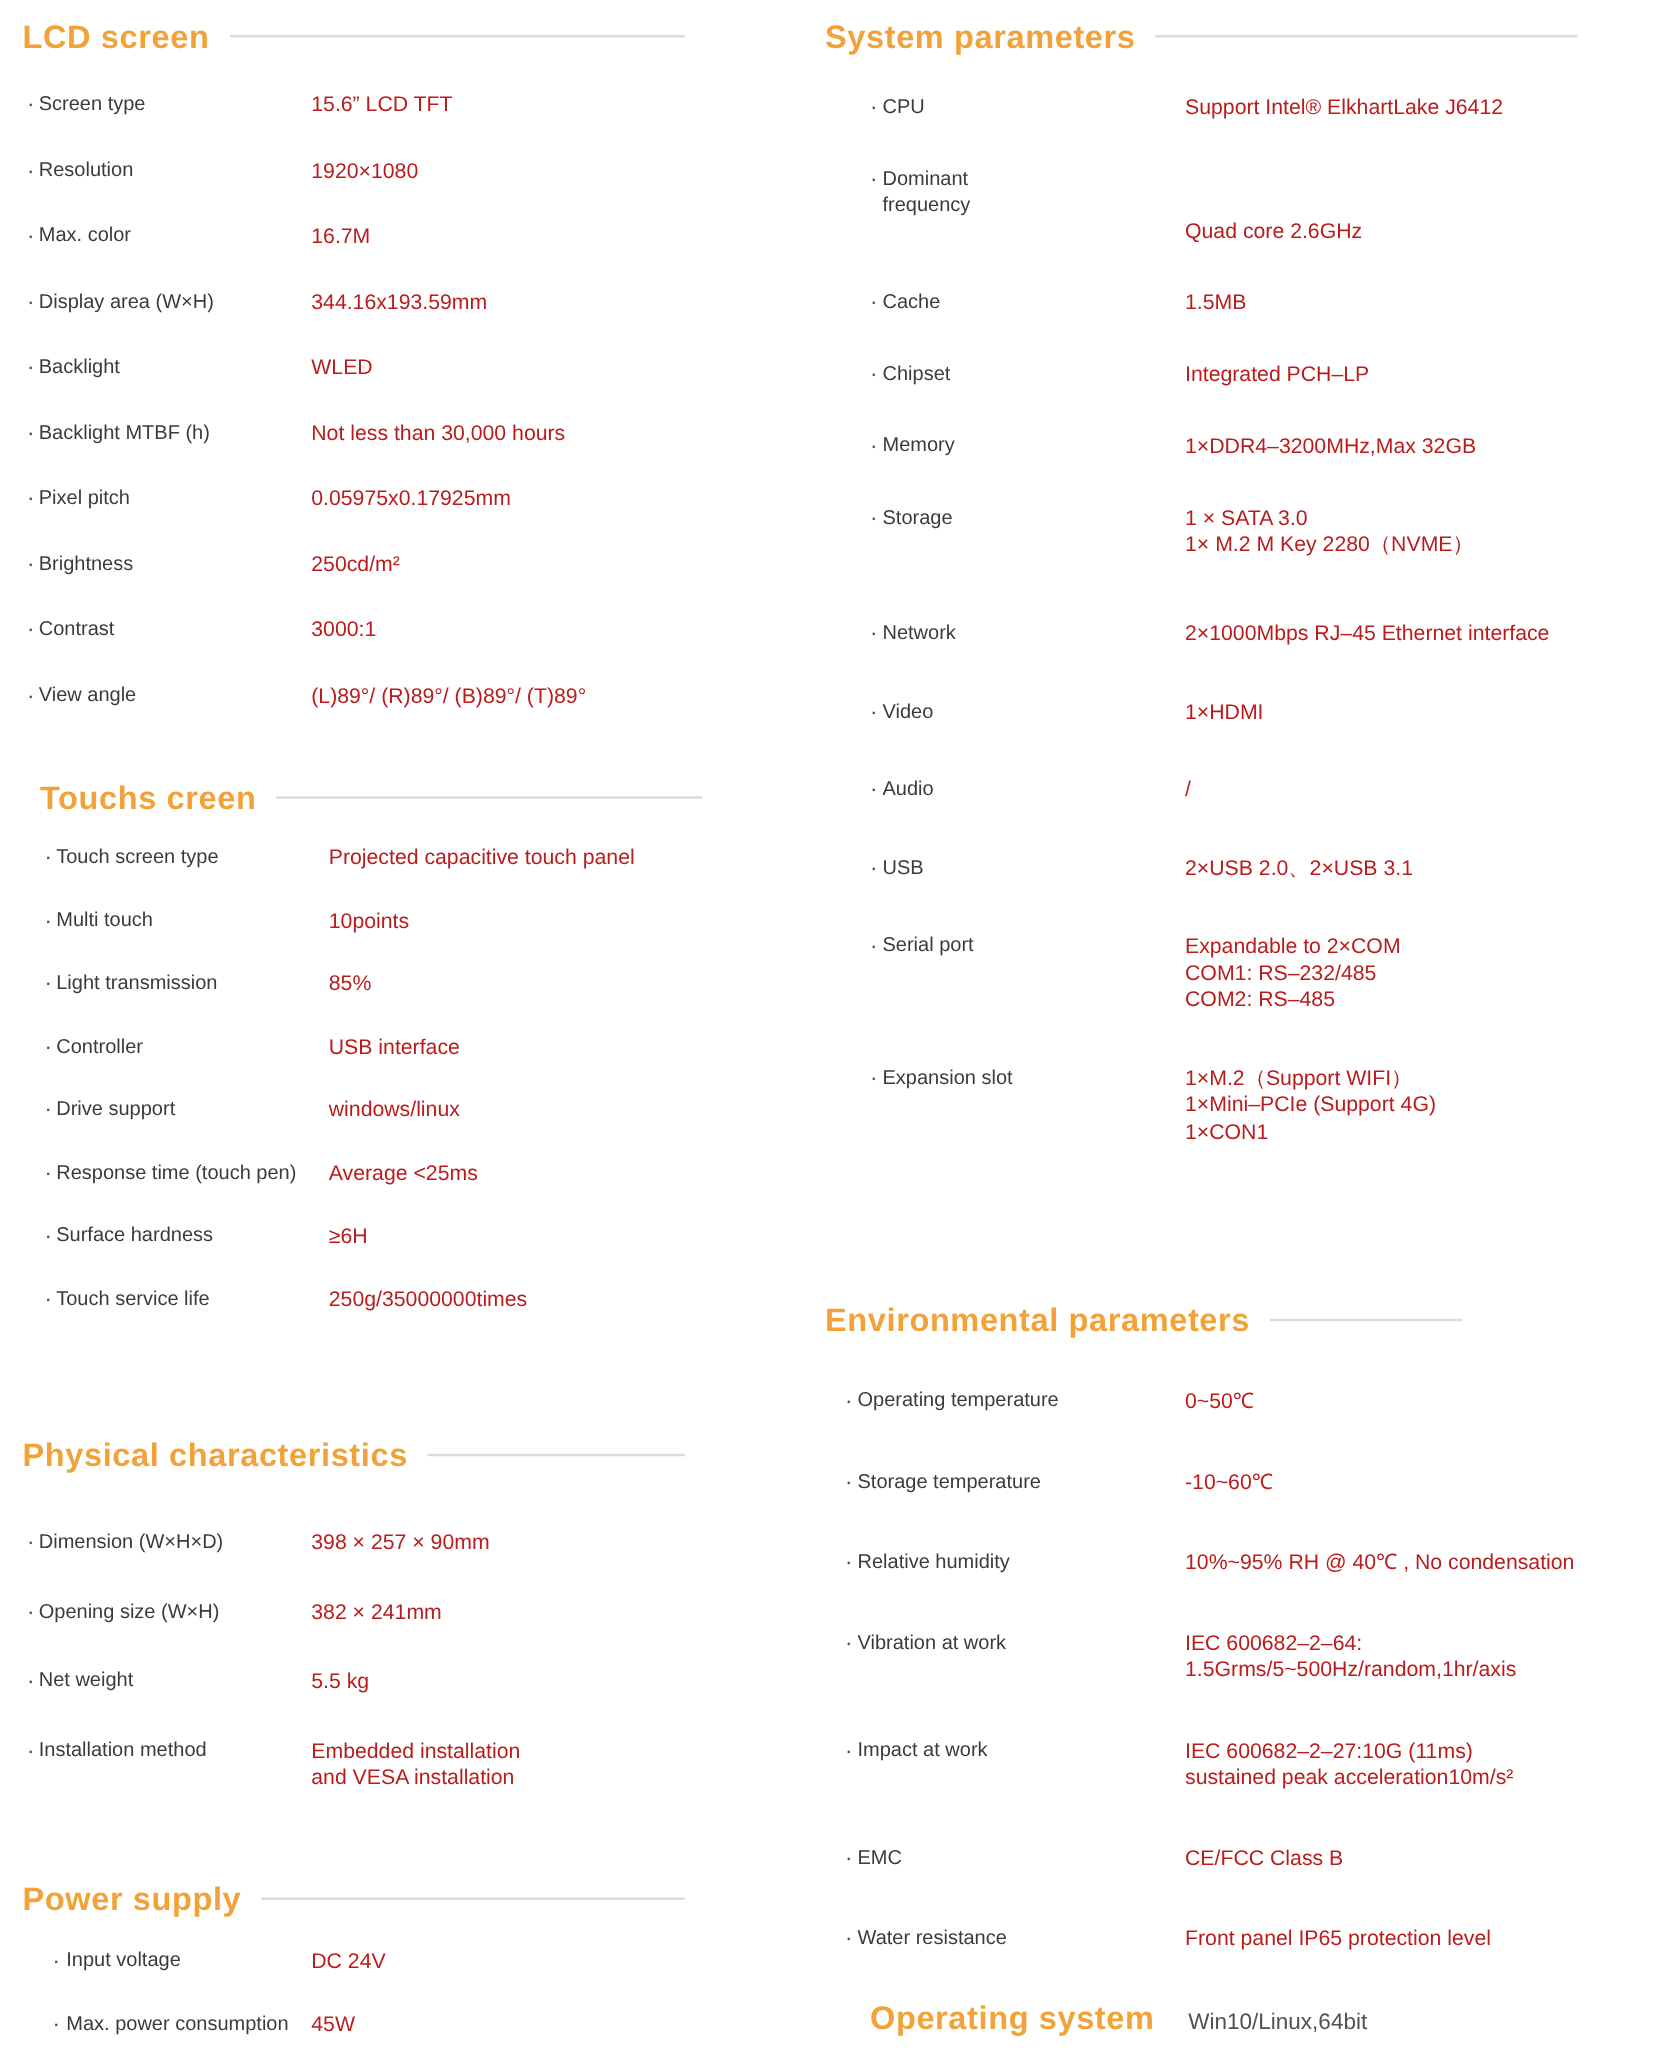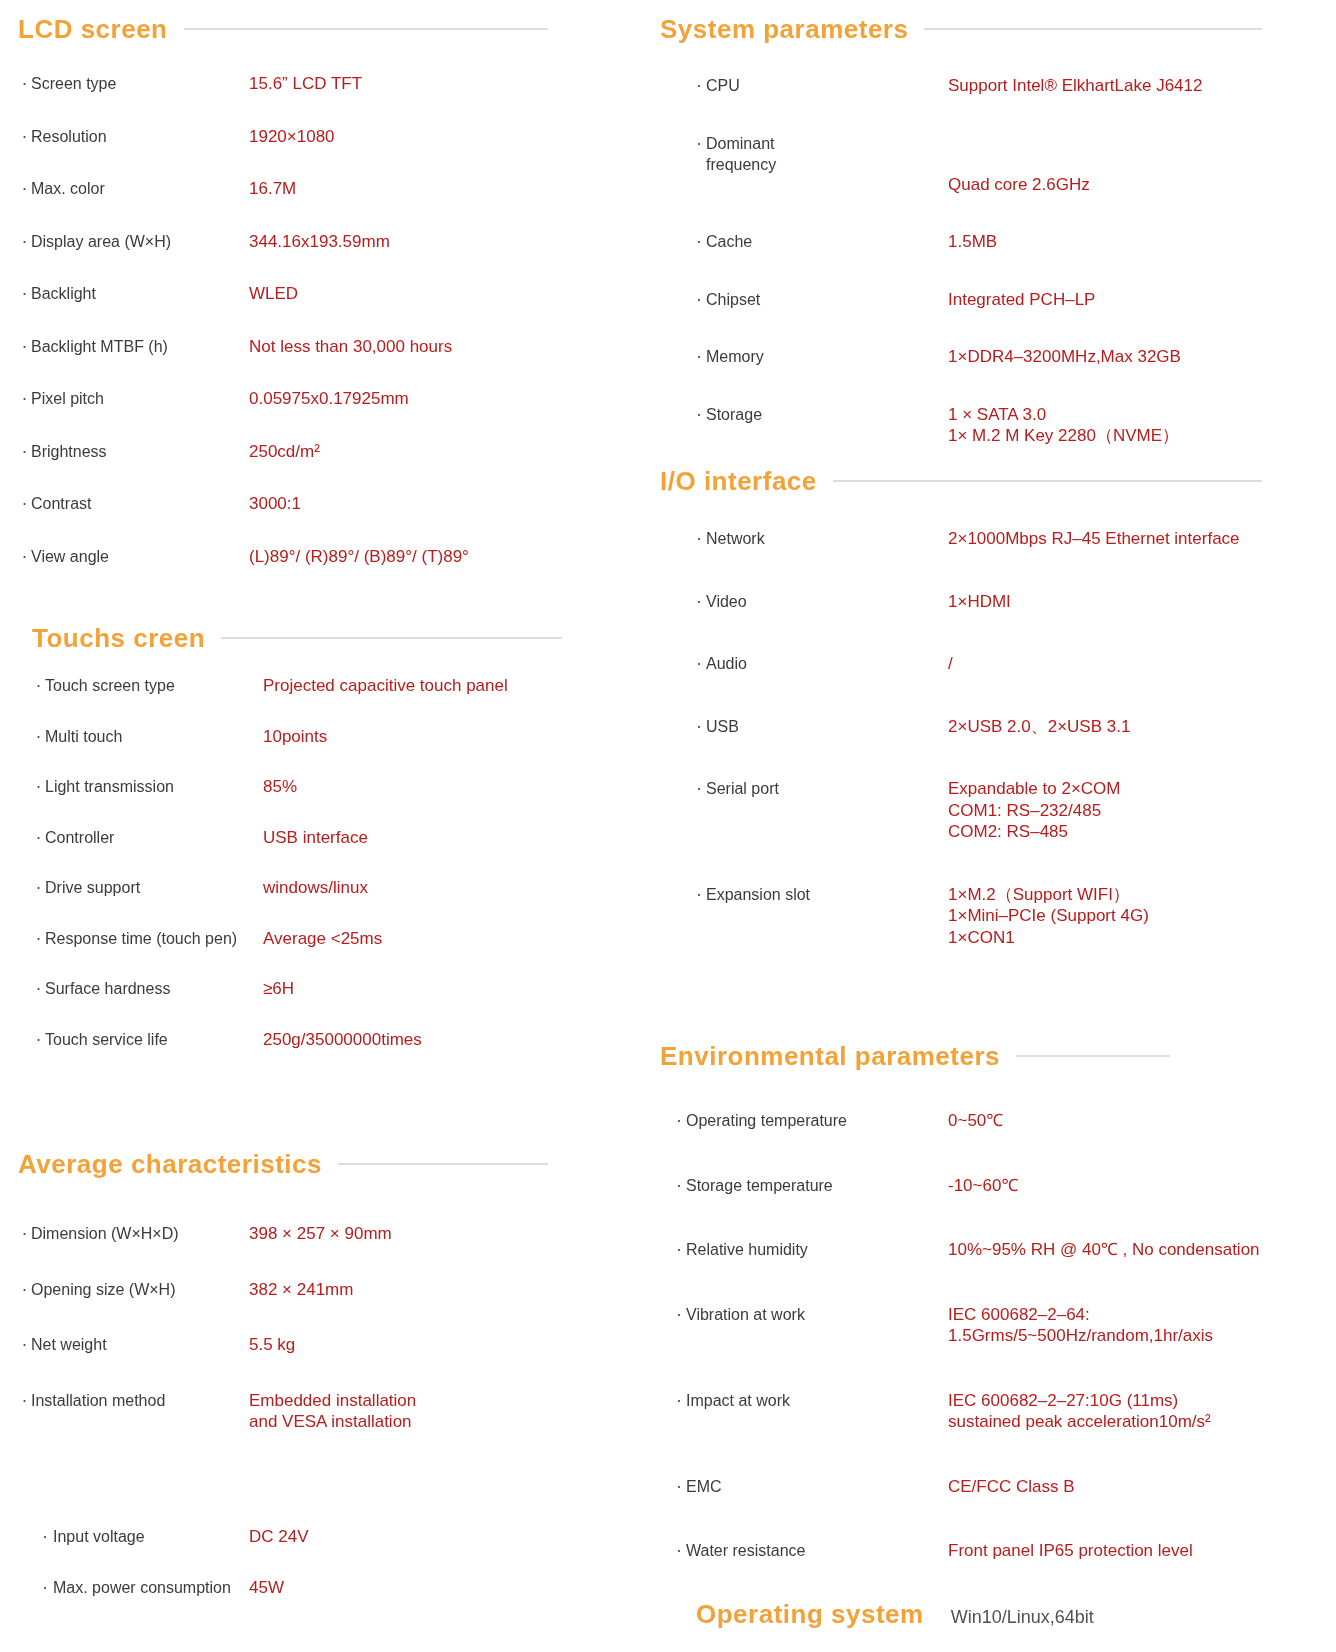--- a/index.html
+++ b/index.html
@@ -255,21 +255,21 @@
       <span class="bullet">·</span>
       <span class="label">Touch service life</span>
     </div>
     <div class="value">250g/35000000times</div>
   </div>
 </div>
   </section>
 
   <section class="spec-section" id="sec-physical">
     <div class="sec-header">
-      <h2 class="sec-title">Average characteristics</h2>
+      <h2 class="sec-title">Physical characteristics</h2>
       <div class="rule"></div>
     </div>
     <div class="rows">
   <div class="row">
     <div class="label-cell">
       <span class="bullet">·</span>
       <span class="label">Dimension (W×H×D)</span>
     </div>
     <div class="value">398 × 257 × 90mm</div>
   </div>
@@ -295,20 +295,24 @@
       <span class="bullet">·</span>
       <span class="label">Installation method</span>
     </div>
     <div class="value">Embedded installation
 and VESA installation</div>
   </div>
 </div>
   </section>
 
   <section class="spec-section" id="sec-power">
+    <div class="sec-header">
+      <h2 class="sec-title">Power supply</h2>
+      <div class="rule"></div>
+    </div>
     <div class="rows">
   <div class="row">
     <div class="label-cell">
       <span class="bullet">·</span>
       <span class="label">Input voltage</span>
     </div>
     <div class="value">DC 24V</div>
   </div>
 
   <div class="row">
@@ -373,24 +377,20 @@
       <span class="bullet">·</span>
       <span class="label">Storage</span>
     </div>
     <div class="value">1 × SATA 3.0
 1× M.2 M Key 2280（NVME）</div>
   </div>
 </div>
   </section>
 
   <section class="spec-section" id="sec-io">
-    <div class="sec-header">
-      <h2 class="sec-title">I/O interface</h2>
-      <div class="rule"></div>
-    </div>
     <div class="rows">
   <div class="row">
     <div class="label-cell">
       <span class="bullet">·</span>
       <span class="label">Network</span>
     </div>
     <div class="value">2×1000Mbps RJ–45 Ethernet interface</div>
   </div>
 
   <div class="row">

